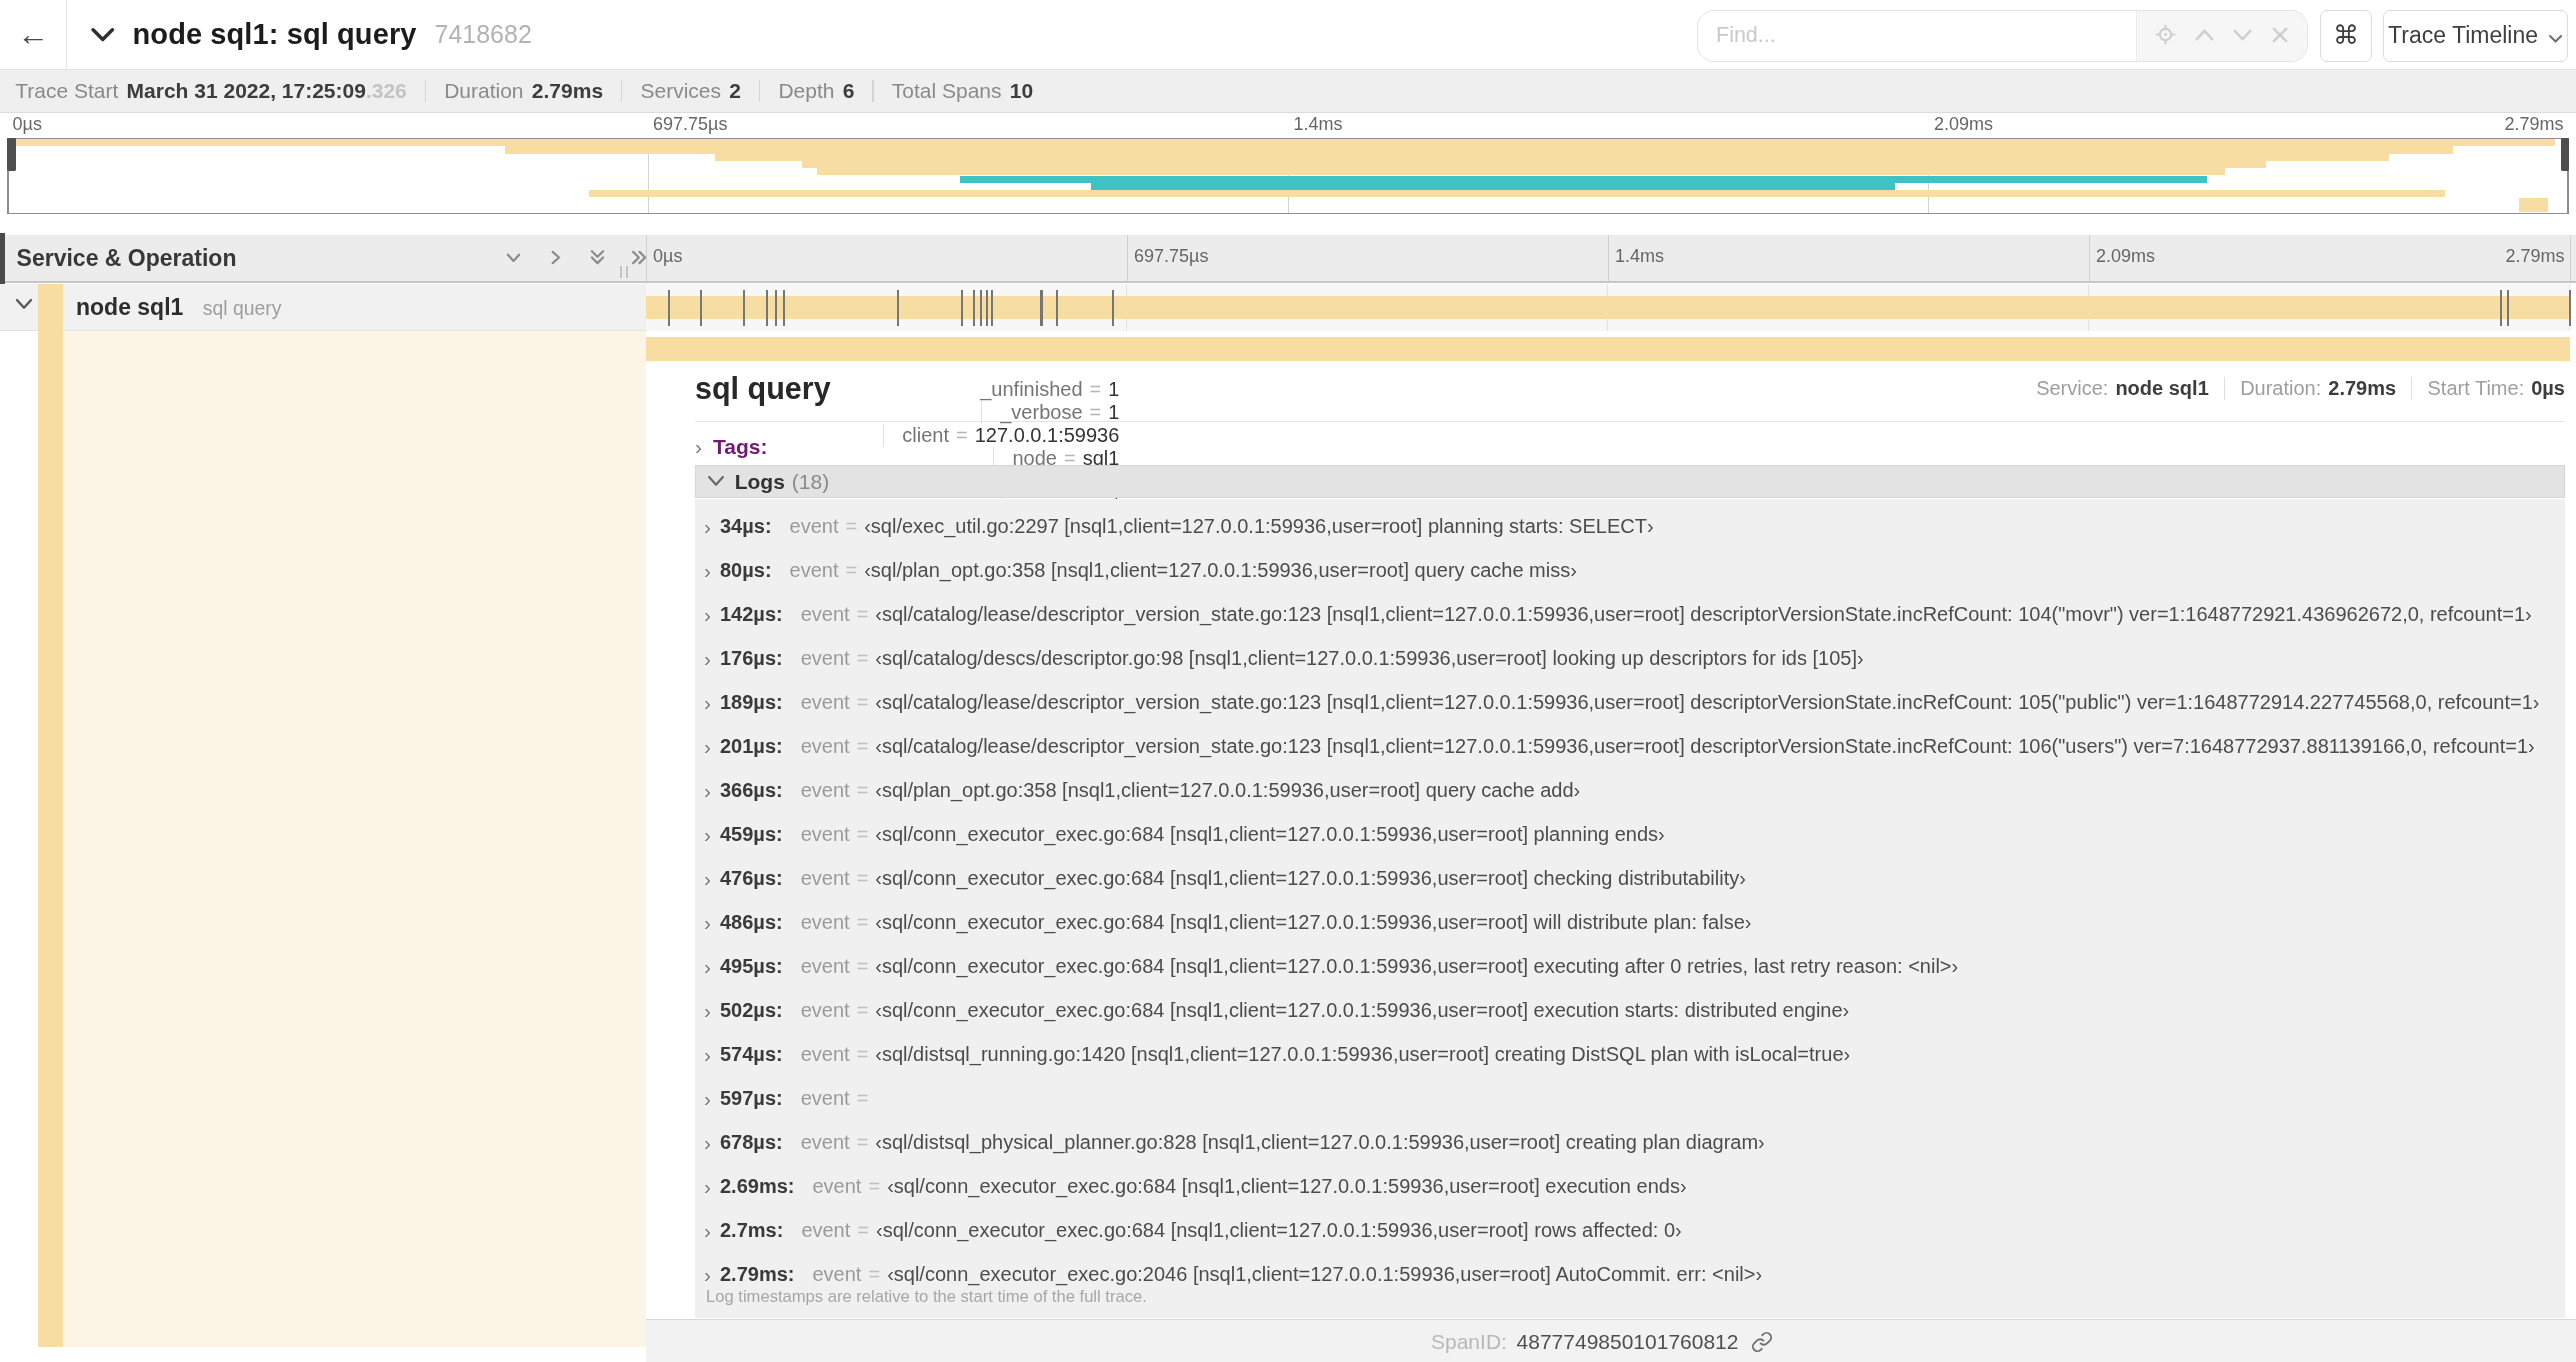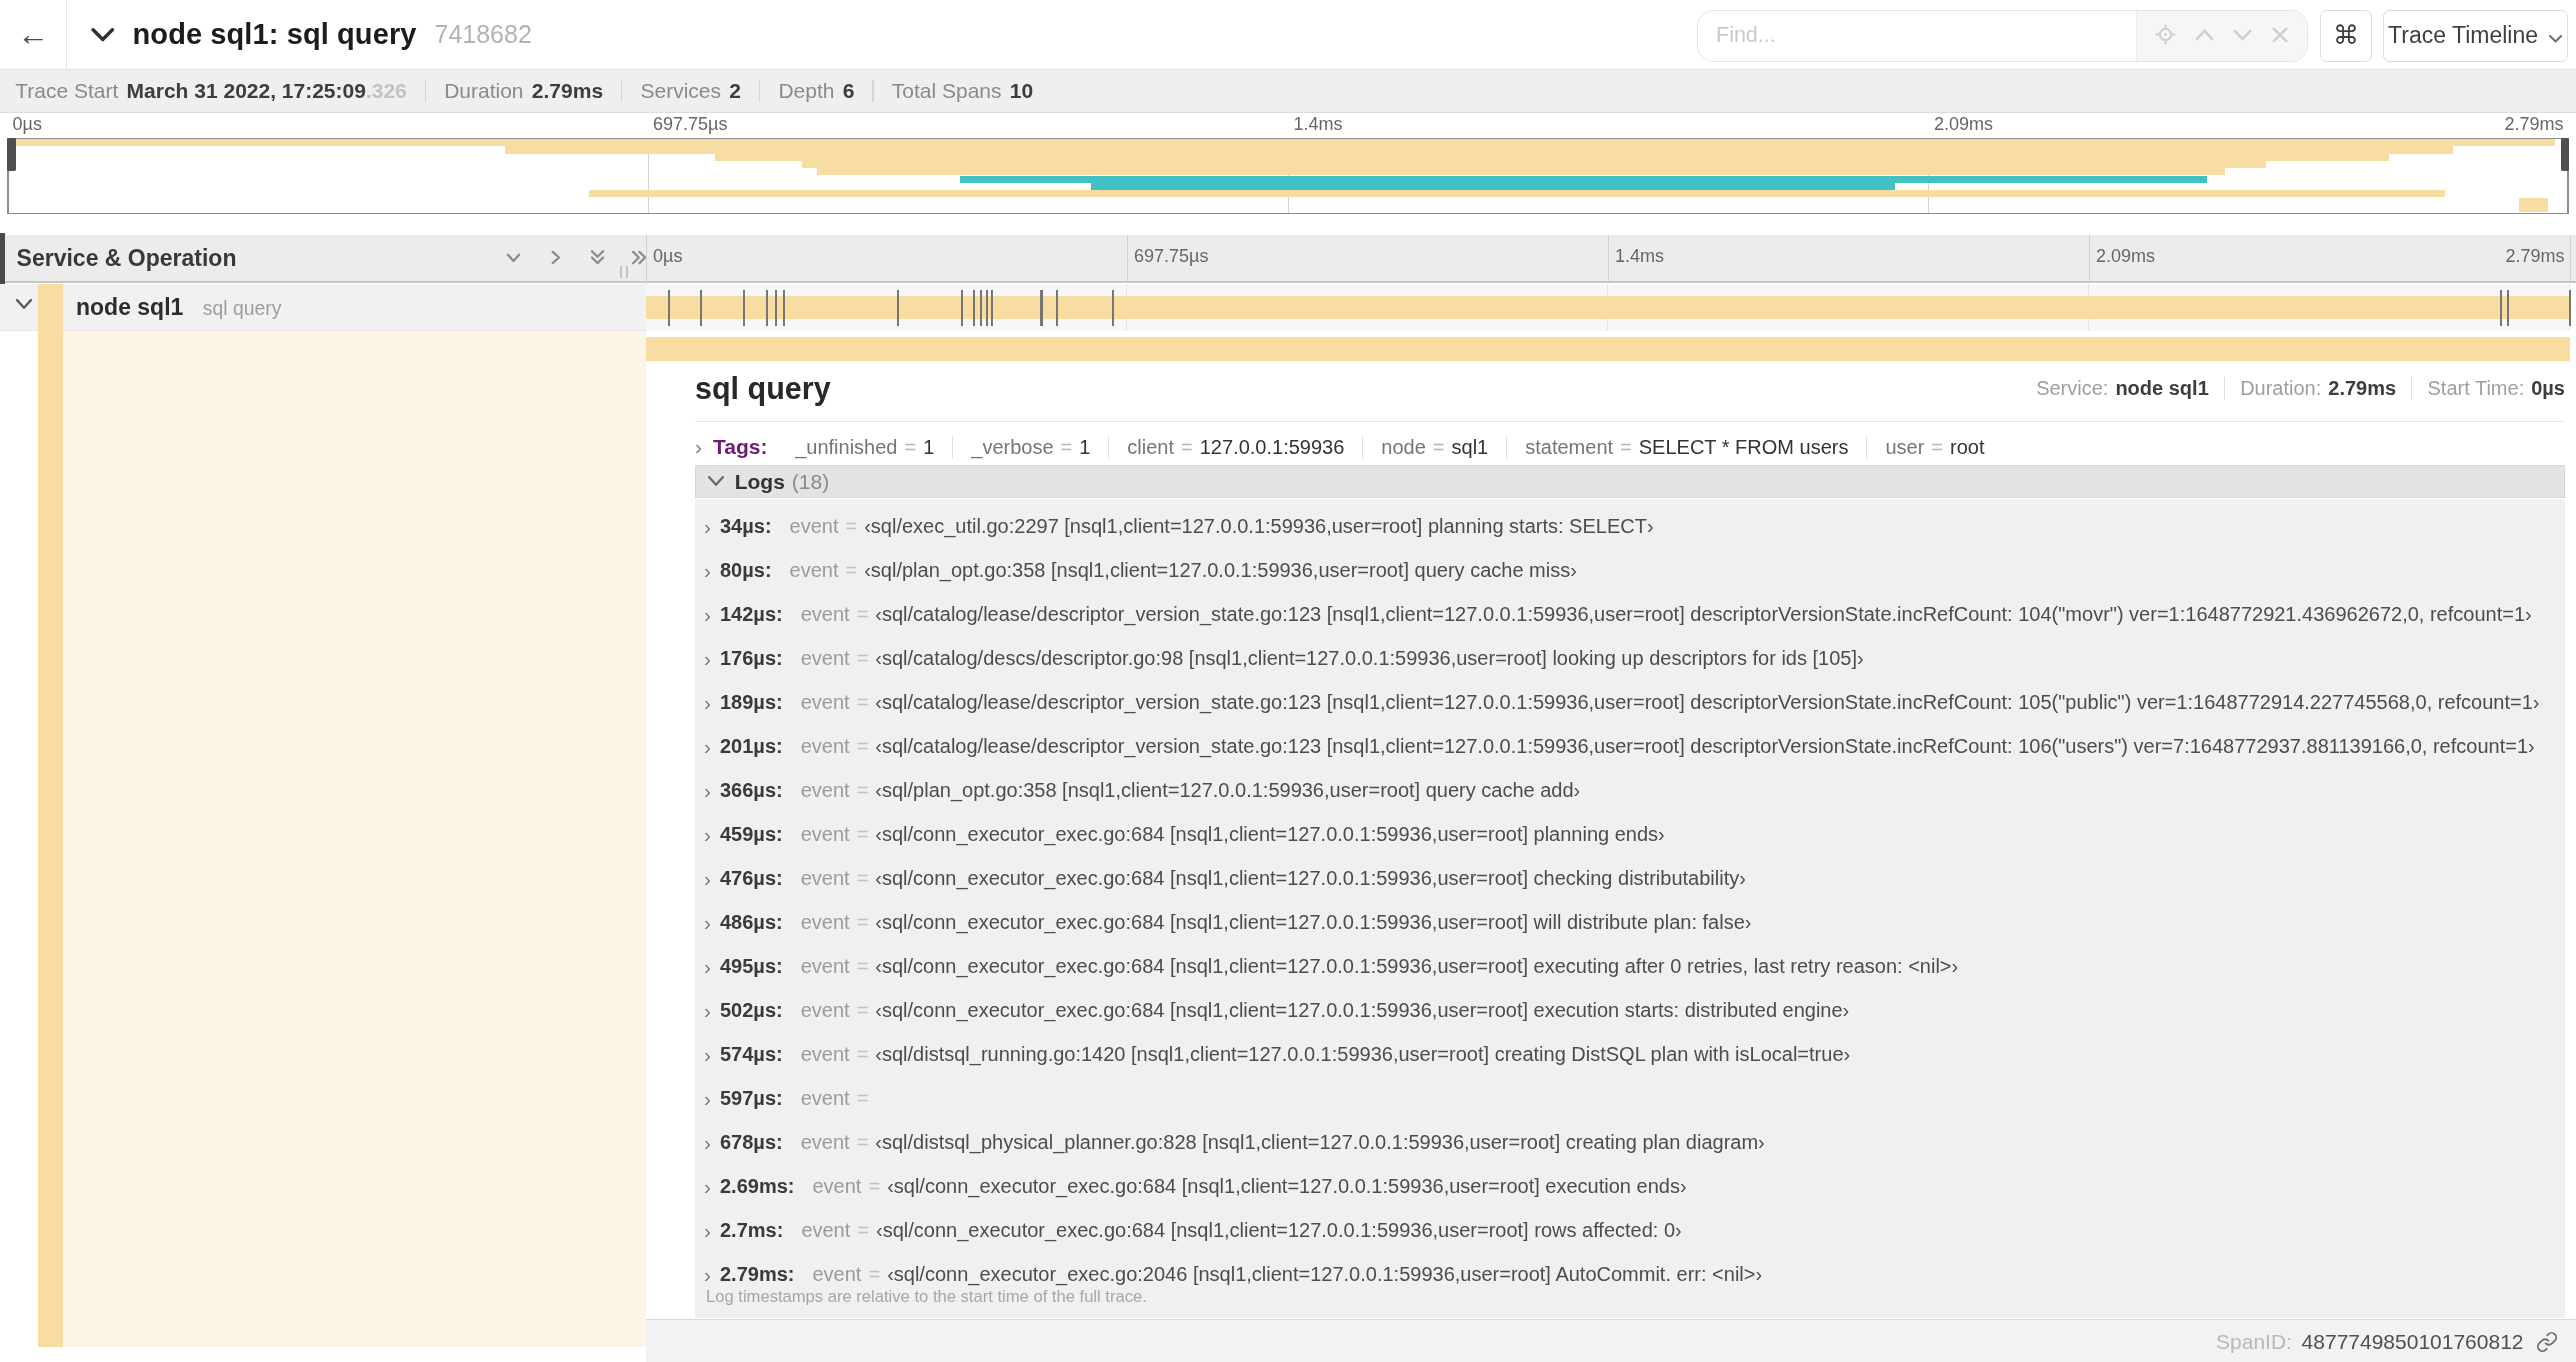--- a/index.html
+++ b/index.html
@@ -96,21 +96,21 @@
   .logs-count{font-size:21px;color:#8a8a8a;}
   .logs-list{left:695px;top:499px;width:1870px;height:819px;background:#f0f0f0;box-sizing:border-box;padding-top:5.5px;}
   .log-row{height:44px;display:flex;align-items:center;font-size:20px;white-space:nowrap;overflow:hidden;cursor:pointer;}
   .log-row .chev{color:#7a7a7a;font-size:21px;width:25px;text-align:center;}
   .log-row .t{font-weight:700;color:#3a3a3a;margin-right:18px;}
   .log-row .k{color:#9a9a9a;}
   .log-row .eq{color:#c0c0c0;margin:0 7px;}
   .log-row .v{color:#4c4c4c;}
   .logs-note{left:706px;top:1287px;font-size:16.6px;color:#a6a6a6;}
   .bottom-bar{left:646px;top:1319px;width:1930px;height:44px;background:#f2f2f2;border-top:1.4px solid #d8d8d8;
-              box-sizing:border-box;display:flex;align-items:center;justify-content:flex-end;padding-right:18px;font-size:21px;}
+              box-sizing:border-box;display:flex;align-items:center;justify-content:center;padding-right:18px;font-size:21px;}
   .spanid-label{color:#b8b8b8;margin-right:9.7px;}
   .spanid-value{color:#4f4f4f;}
   .link-icon{margin-left:12.5px;display:flex;align-items:center;cursor:pointer;}
 </style>
 </head>
 <body>
 
 <div class="screen">
 
   <div class="abs top-header">
@@ -300,21 +300,21 @@
         <span class="meta-item"><span class="meta-label">Service:</span><span class="meta-value">node sql1</span></span>
         <span class="meta-item"><span class="meta-label">Duration:</span><span class="meta-value">2.79ms</span></span>
         <span class="meta-item"><span class="meta-label">Start Time:</span><span class="meta-value">0µs</span></span>
       </span>
   </div>
   <div class="abs detail-divider"></div>
 
   <div class="abs tags-row">
     <span class="tags-caret">›</span>
     <span class="tags-label">Tags:</span>
-    <span class="tags-items" style="display:flex;align-items:flex-end;">
+    <span class="tags-items" style="display:flex;align-items:flex-end;flex-direction:column;">
         <span class="tag"><span class="k">_unfinished</span><span class="eq">=</span><span class="v">1</span></span>
         <span class="tag"><span class="k">_verbose</span><span class="eq">=</span><span class="v">1</span></span>
         <span class="tag"><span class="k">client</span><span class="eq">=</span><span class="v">127.0.0.1:59936</span></span>
         <span class="tag"><span class="k">node</span><span class="eq">=</span><span class="v">sql1</span></span>
         <span class="tag"><span class="k">statement</span><span class="eq">=</span><span class="v">SELECT * FROM users</span></span>
         <span class="tag"><span class="k">user</span><span class="eq">=</span><span class="v">root</span></span>
       </span>
   </div>
 
   <div class="abs logs-header">

